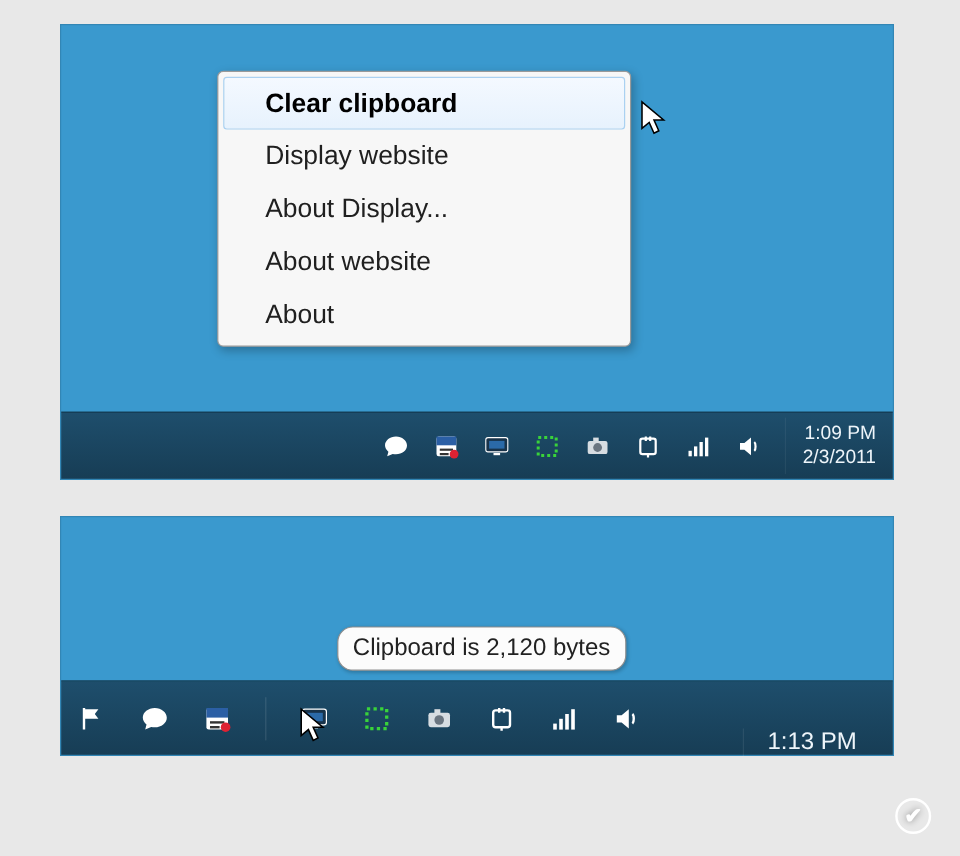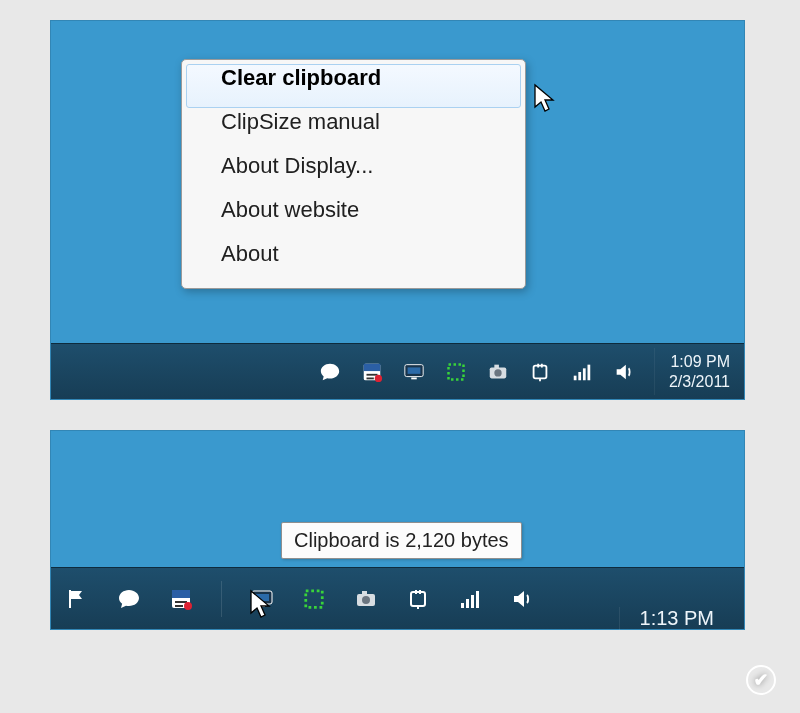--- a/index.html
+++ b/index.html
@@ -56,21 +56,21 @@
     width: 345px;
     background: #f7f7f7;
     border: 1px solid #9a9a9a;
     border-radius: 5px;
     padding: 4px;
     box-shadow: 2px 3px 8px rgba(0,0,0,0.25);
   }
   .ctxitem {
     height: 44px;
     padding: 0 30px 0 34px;
-    display: flex; align-items: flex-start;
+    display: flex; align-items: center;
     font-size: 22px;
     color: #202020;
     border: 1px solid transparent;
     border-radius: 3px;
   }
   .ctxitem.highlight {
     background: linear-gradient(#f4f9ff, #e7f2fd);
     border: 1px solid #aad1f1;
     font-weight: 600;
     color: #000;
@@ -100,21 +100,21 @@
     padding: 0 30px 0 20px;
     white-space: nowrap;
     border-left: 1px solid rgba(255,255,255,0.08);
     margin-top: 40px;
   }
   .tooltip {
     position: absolute;
     left: 230px; bottom: 70px;
     background: #fcfcfc;
     border: 1px solid #8f8f8f;
-    border-radius: 2px;
+    border-radius: 13px;
     padding: 6px 12px;
     font-size: 20px;
     color: #222;
     box-shadow: 1px 1px 3px rgba(0,0,0,0.2);
   }
   
   .watermark {
     position: absolute;
     right: 24px; bottom: 18px;
     font-family: Arial, sans-serif;
@@ -133,21 +133,21 @@
 </head>
 <body>
 
 <div class="panel shot1">
 
   <div class="ctxmenu">
     <div class="ctxitem highlight">
       <span>Clear clipboard</span>
     </div>
     <div class="ctxitem">
-      <span>ClipSize manual</span>
+      <span>Display website</span>
     </div>
     <div class="ctxitem">
       <span>About Display...</span>
     </div>
     <div class="ctxitem">
       <span>About website</span>
     </div>
     <div class="ctxitem">
       <span>About</span>
     </div>

